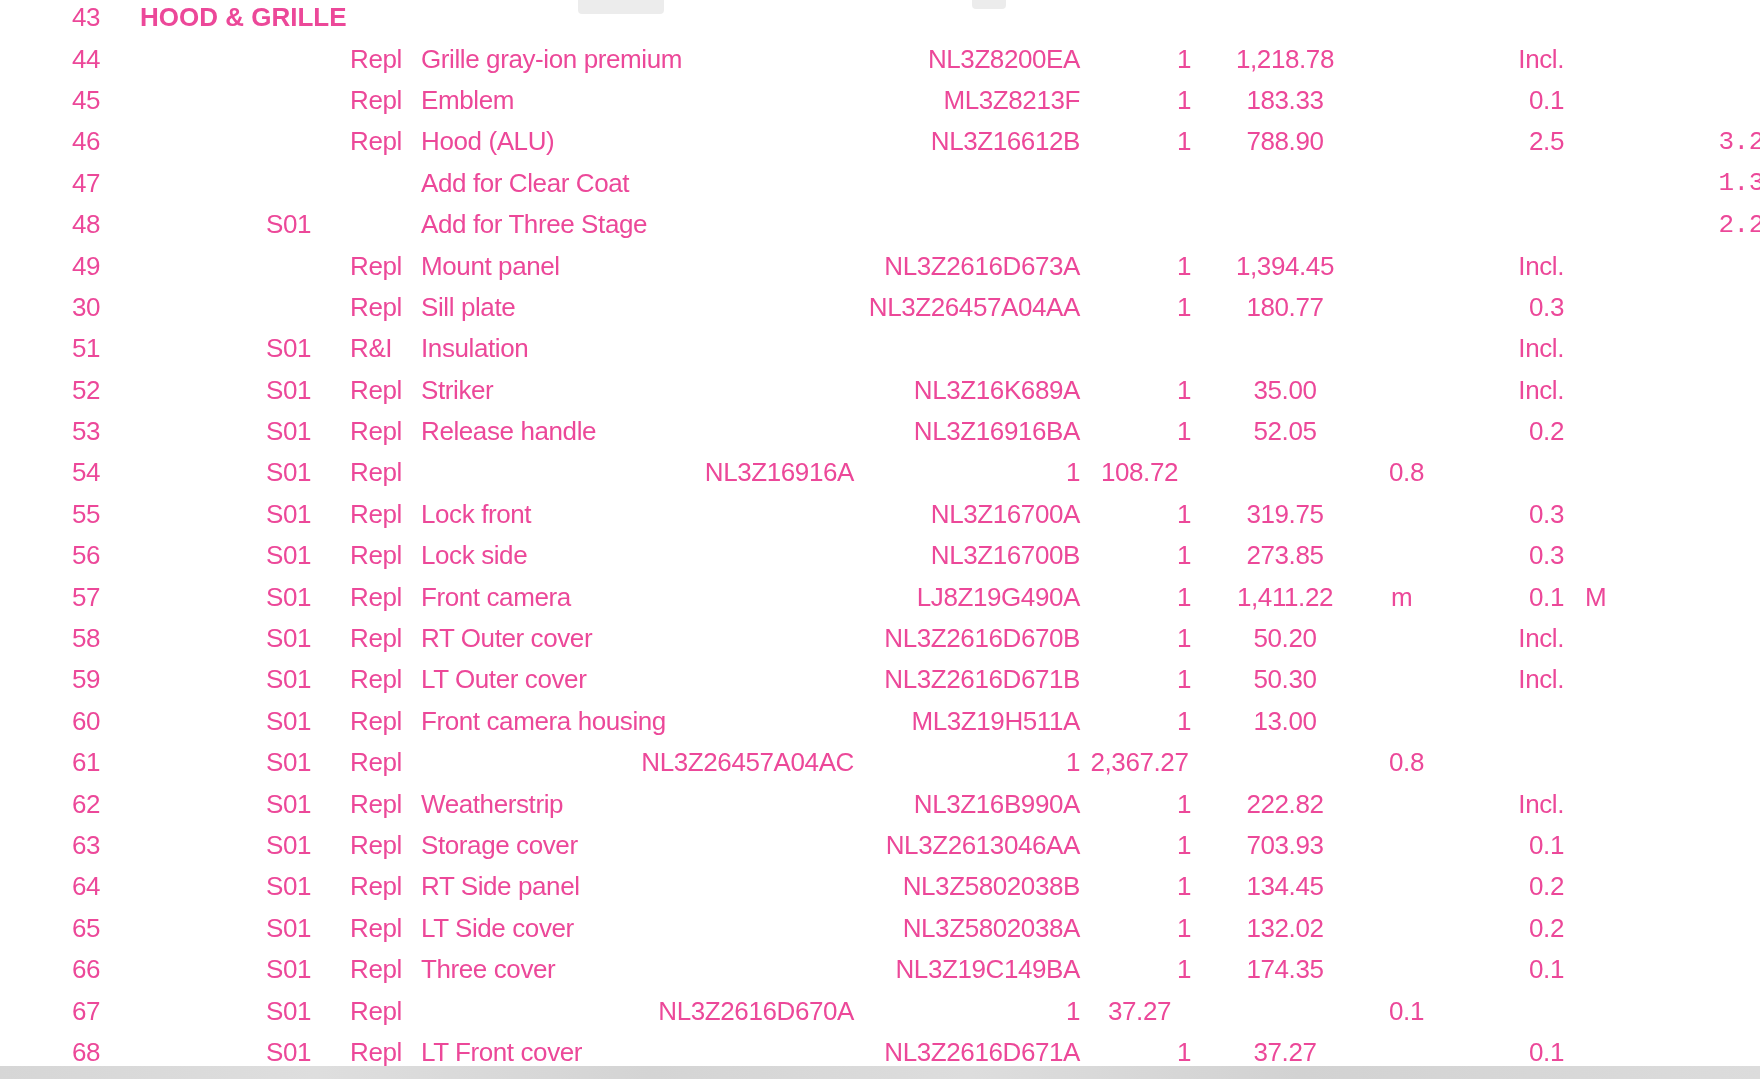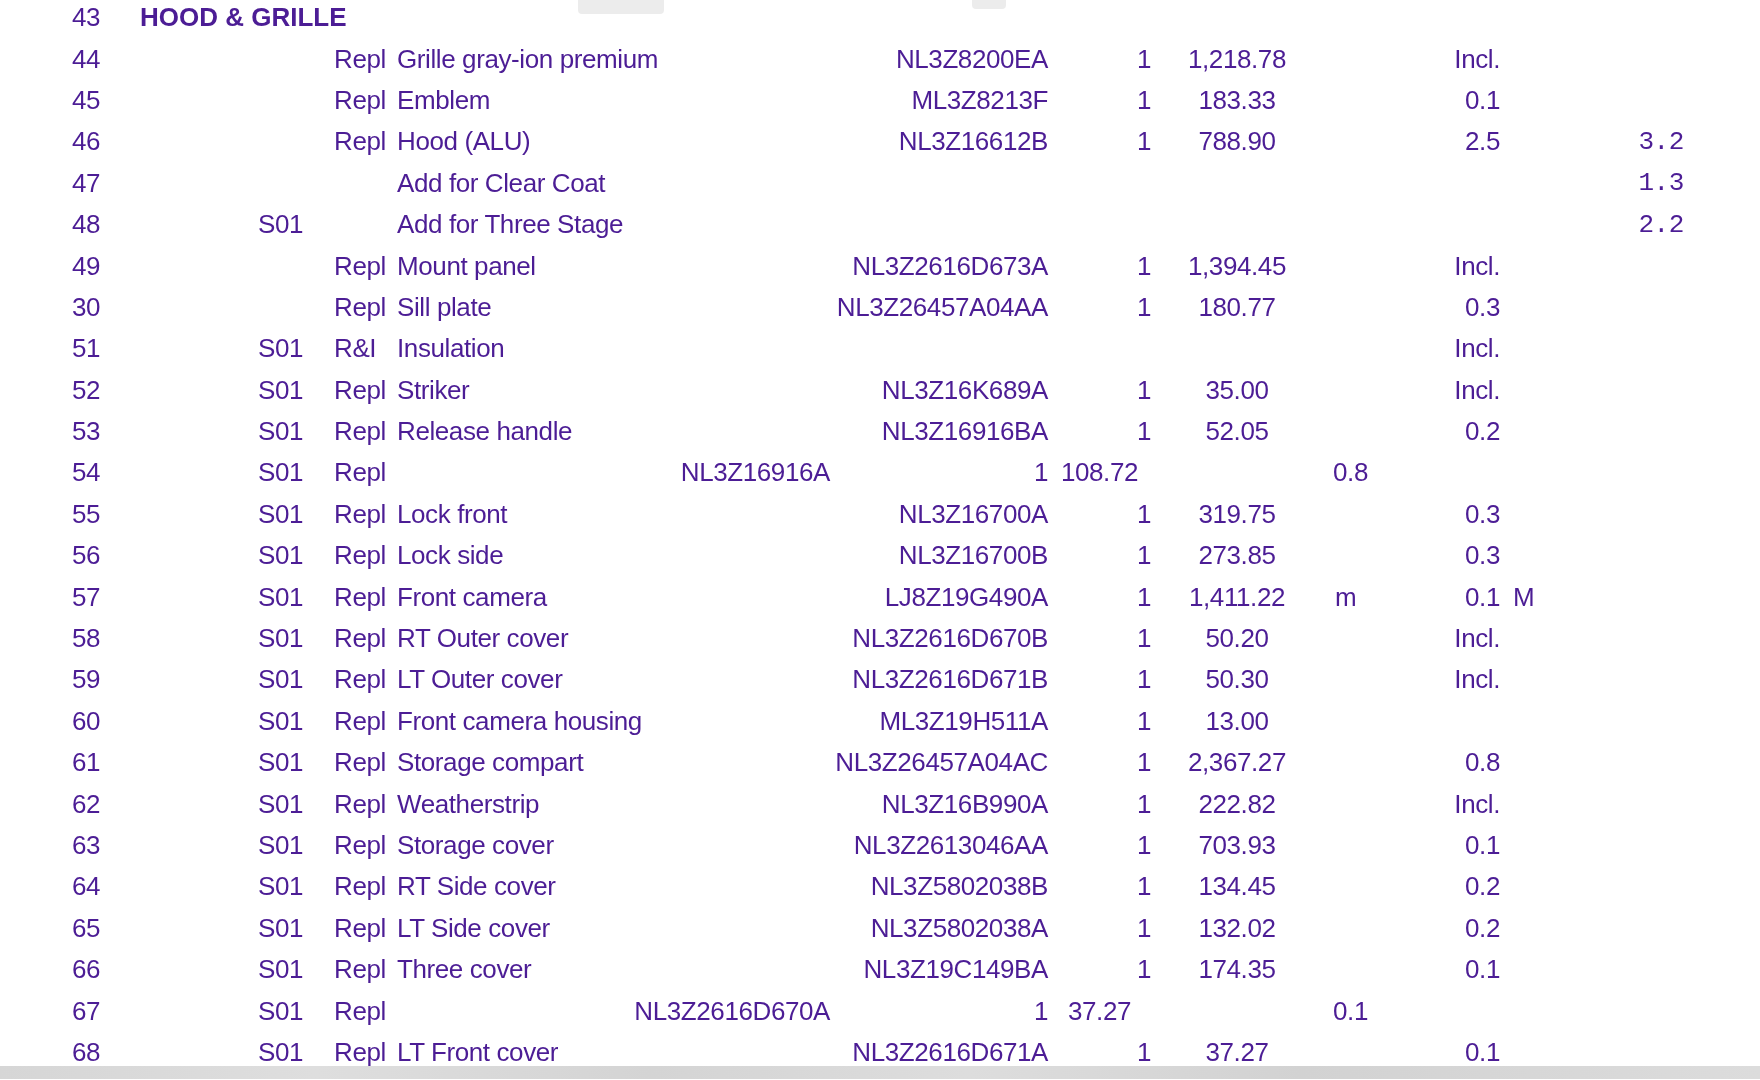--- a/index.html
+++ b/index.html
@@ -10,35 +10,36 @@
     height: 1080px;
     overflow: hidden;
   }
   .page {
     position: relative;
     width: 1760px;
     height: 1080px;
     background: #ffffff;
     font-family: "Liberation Sans", "DejaVu Sans", sans-serif;
     font-size: 26px;
-    color: #4c1d95;
+    color: #ec4899;
     letter-spacing: -0.4px;
     filter: blur(0.5px);
   }
   .table {
     position: absolute;
     top: -3px;
     left: 0;
     width: 1684px;
   }
   .row {
     display: grid;
     grid-template-columns: 100px 205px 80px 445px 218px 103px 172px 45px 132px 46px 138px;
     height: 41.4px;
     align-items: center;
+    gap: 8px;
   }
   .cell { white-space: nowrap; }
   .c-line  { text-align: right; }
   .c-flag  { text-align: right; padding-right: 2px; }
   .c-op    { text-align: left; padding-left: 29px; }
   .c-desc  { text-align: left; padding-left: 12px; }
   .c-part  { display: flex; justify-content: flex-end; }
   .c-qty   { text-align: right; }
   .c-price { text-align: center; }
   .c-price_note { text-align: left; padding-left: 12px; }
@@ -306,21 +307,20 @@
           <div class="cell c-price">13.00</div>
           <div class="cell c-price_note"></div>
           <div class="cell c-labor"></div>
           <div class="cell c-labor_note"></div>
           <div class="cell c-paint"></div>
         </div>
         <div class="row">
           <div class="cell c-line">61</div>
           <div class="cell c-flag">S01</div>
           <div class="cell c-op">Repl</div>
-          <div class="cell c-desc">Storage compart</div>
           <div class="cell c-part">NL3Z26457A04AC</div>
           <div class="cell c-qty">1</div>
           <div class="cell c-price">2,367.27</div>
           <div class="cell c-price_note"></div>
           <div class="cell c-labor">0.8</div>
           <div class="cell c-labor_note"></div>
           <div class="cell c-paint"></div>
         </div>
         <div class="row">
           <div class="cell c-line">62</div>
@@ -345,21 +345,21 @@
           <div class="cell c-price">703.93</div>
           <div class="cell c-price_note"></div>
           <div class="cell c-labor">0.1</div>
           <div class="cell c-labor_note"></div>
           <div class="cell c-paint"></div>
         </div>
         <div class="row">
           <div class="cell c-line">64</div>
           <div class="cell c-flag">S01</div>
           <div class="cell c-op">Repl</div>
-          <div class="cell c-desc">RT Side cover</div>
+          <div class="cell c-desc">RT Side panel</div>
           <div class="cell c-part">NL3Z5802038B</div>
           <div class="cell c-qty">1</div>
           <div class="cell c-price">134.45</div>
           <div class="cell c-price_note"></div>
           <div class="cell c-labor">0.2</div>
           <div class="cell c-labor_note"></div>
           <div class="cell c-paint"></div>
         </div>
         <div class="row">
           <div class="cell c-line">65</div>

